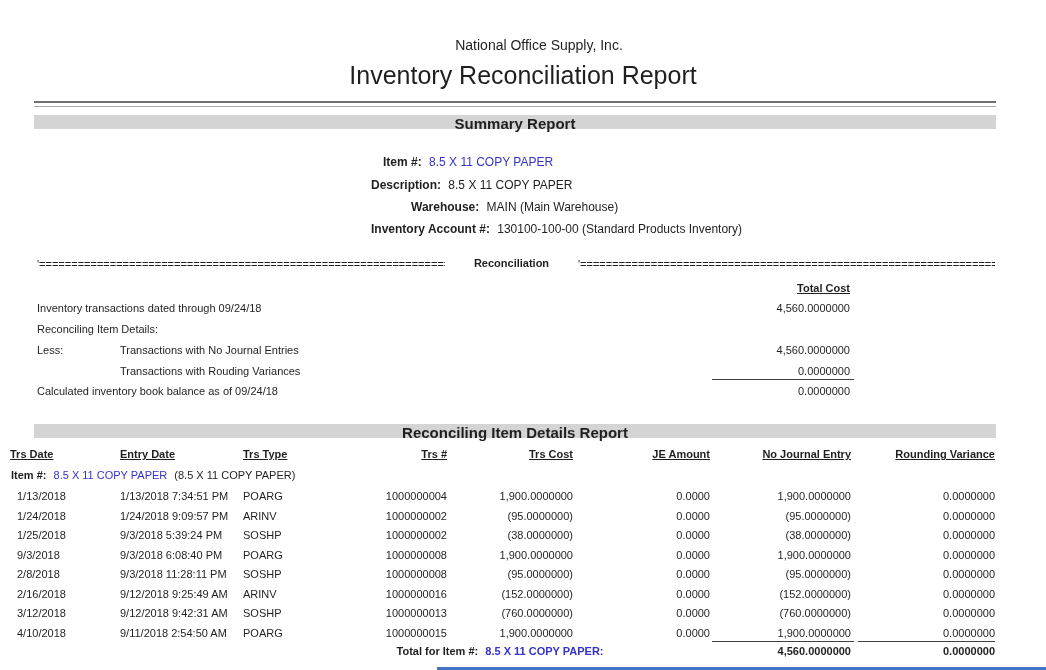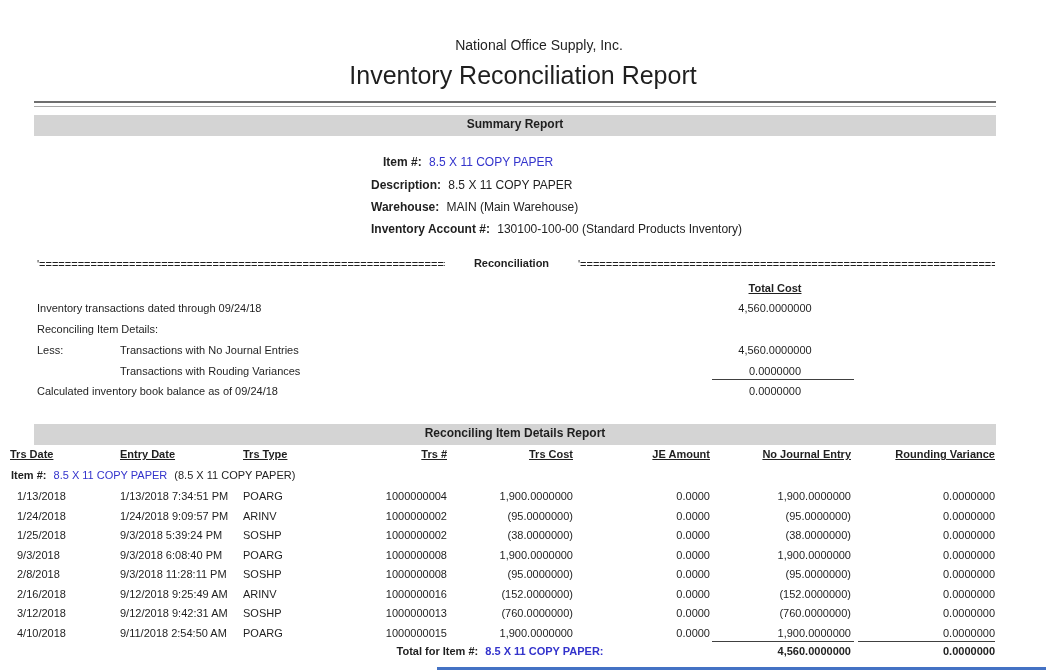--- a/index.html
+++ b/index.html
@@ -9,32 +9,32 @@
   }
   .abs{position:absolute;white-space:nowrap;}
   .b{font-weight:bold;}
   .u{text-decoration:underline;}
   .blue{color:var(--link-blue,#3333cc);}
   .right{text-align:right;}
 
   .company{top:37px;left:0;width:1046px;font-size:14px;text-align:center;padding-left:16px;}
   .title{top:61px;left:0;width:1046px;font-size:25px;text-align:center;}
   .dblline{top:101px;left:34px;width:962px;height:3px;border-top:2px solid #6f6f6f;border-bottom:1px solid #a8a8a8;}
-  .secbar{left:34px;width:962px;height:21px;background:var(--bar-gray,#d4d4d4);font-size:12px;font-weight:bold;line-height:18px;text-align:center;}
+  .secbar{left:34px;width:962px;height:14px;background:var(--bar-gray,#d4d4d4);font-size:15px;font-weight:bold;line-height:18px;text-align:center;}
   .bar1{top:115px;}
   .bar2{top:424px;}
 
   .sumrow{left:371px;font-size:12px;line-height:15px;}
 
   .divider-eq{top:258px;font-size:11px;overflow:hidden;color:#1f1f1f;}
   .div-left{left:37px;width:408px;}
   .div-label{top:257px;left:445px;width:133px;font-size:11px;font-weight:bold;text-align:center;}
   .div-right{left:578px;width:417px;}
 
-  .valcol{left:700px;width:150px;text-align:center;}
+  .valcol{left:700px;width:150px;text-align:right;}
   .reconrow{font-size:11px;line-height:14px;}
   .lbl1{left:37px;}
   .lbl2{left:120px;}
   .sumline{top:379px;left:712px;width:142px;border-top:1px solid #404040;height:0;}
 
   .hcell,.cell{position:absolute;font-size:11px;line-height:14px;white-space:nowrap;}
   .c1{left:10px;}
   .c1d{left:17px;}
   .c2{left:120px;}
   .c3{left:243px;}
@@ -67,21 +67,21 @@
 
   <div class="abs sumrow" style="top:155px;padding-left:12px;">
     <span class="b" style="margin-right: 4px;">Item #:</span>
     <span class="blue">8.5 X 11 COPY PAPER</span>
   </div>
   <div class="abs sumrow" style="top:178px;text-align:center;">
     <span class="b" style="margin-right: 4px;">Description:</span>
     <span>8.5 X 11 COPY PAPER</span>
   </div>
   <div class="abs sumrow" style="top:200px;">
-    <span class="b" style="margin-right: 4px;">Warehouse:</span>
+    <span class="b" style="margin-right: 4px; margin-left: 40px;">Warehouse:</span>
     <span>MAIN (Main Warehouse)</span>
   </div>
   <div class="abs sumrow" style="top:222px;">
     <span class="b" style="margin-right: 4px;">Inventory Account #:</span>
     <span>130100-100-00 (Standard Products Inventory)</span>
   </div>
 
   <div class="abs divider-eq div-left">'======================================================================</div>
   <div class="abs div-label">Reconciliation</div>
   <div class="abs divider-eq div-right">'======================================================================</div>

